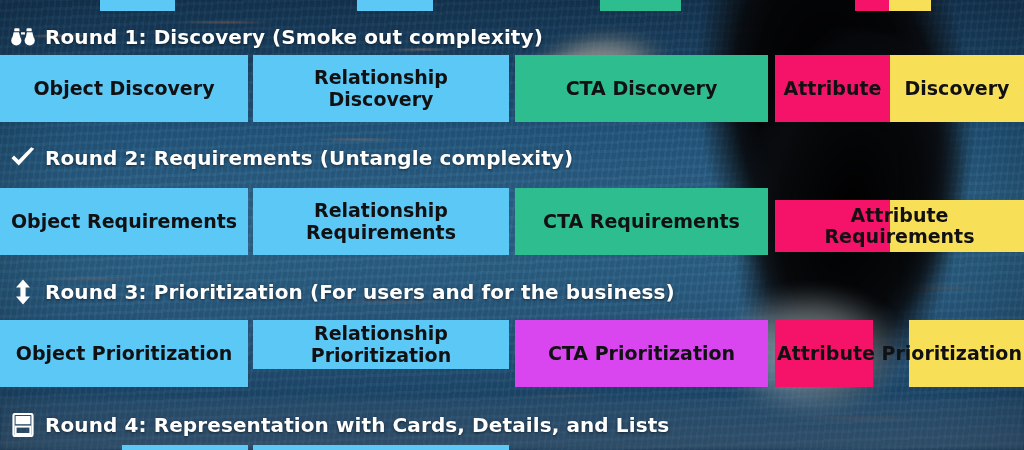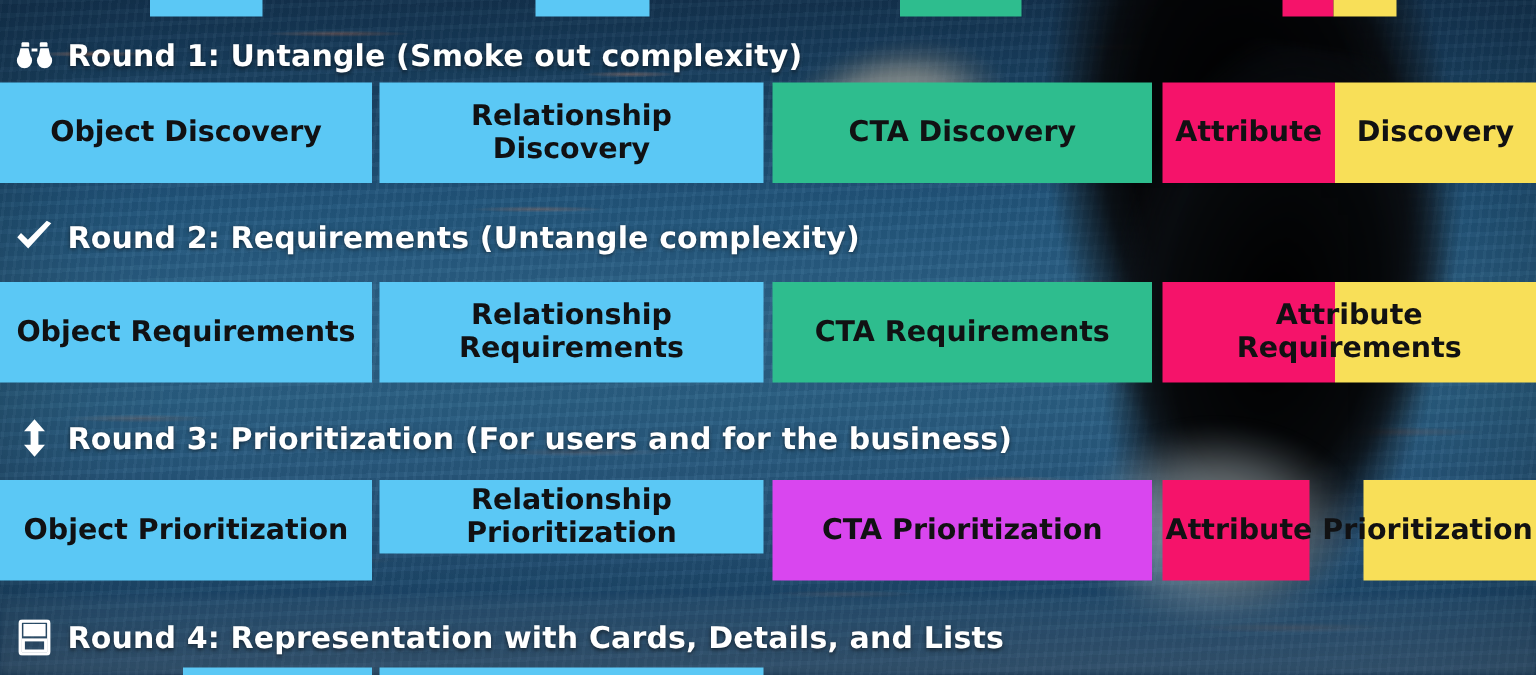--- a/index.html
+++ b/index.html
@@ -152,21 +152,21 @@
     <span class="rh-icon">
       <svg width="24" height="20" viewBox="0 0 24 20" fill="#fff" aria-hidden="true">
         <path d="M4.2 1.2h3.4c.5 0 .9.4.9.9v2.1H3.3V2.1c0-.5.4-.9.9-.9zM16.4 1.2h3.4c.5 0 .9.4.9.9v2.1h-5.2V2.1c0-.5.4-.9.9-.9z"></path>
         <path d="M10.05 5.3h3.9v2.1h-3.9z"></path>
         <circle cx="5.3" cy="13.4" r="5.1"></circle>
         <circle cx="18.7" cy="13.4" r="5.1"></circle>
         <path d="M2.6 5.2h5.4l1.1 4.4-1.6 3.1-4.4-.2-1.4-3z"></path>
         <path d="M15.9 5.2h5.5l.9 4.3-1.5 3.2-4.4-.2-1.4-3z"></path>
       </svg>
     </span>
-    <span class="rh-text">Round 1: Untangle (Smoke out complexity)</span>
+    <span class="rh-text">Round 1: Discovery (Smoke out complexity)</span>
   </div>
 
   <div class="cell" style="left:0;top:55px;width:248px;height:67px;background:#5BC8F5;">
     <span>Object Discovery</span>
   </div>
   <div class="cell" style="left:253px;top:55px;width:256px;height:67px;background:#5BC8F5;">
     <span>Relationship Discovery</span>
   </div>
   <div class="cell" style="left:515px;top:55px;width:253px;height:67px;background:#2EBD8E;">
     <span>CTA Discovery</span>
@@ -187,21 +187,21 @@
 
   <div class="cell" style="left:0;top:188px;width:248px;height:67px;background:#5BC8F5;">
     <span>Object Requirements</span>
   </div>
   <div class="cell" style="left:253px;top:188px;width:256px;height:67px;background:#5BC8F5;">
     <span class="two-line" style="max-width:170px;">Relationship Requirements</span>
   </div>
   <div class="cell" style="left:515px;top:188px;width:253px;height:67px;background:#2EBD8E;">
     <span>CTA Requirements</span>
   </div>
-  <div class="cell split" style="left:775px;top:188px;width:249px;height:67px;">
+  <div class="cell split" style="left:775px;top:200px;width:249px;height:52px;">
     <span class="split-l" style="width:115px;background:#F5136A;"></span>
     <span class="split-r" style="width:134px;background:#F8DF58;"></span>
     <span class="two-line" style="position:absolute;left:0;top:0;width:100%;height:100%;display:flex;align-items:center;justify-content:center;max-width:none;">Attribute Requirements</span>
   </div>
 
   <div class="round-head" style="top:275px;height:34px;">
     <span class="rh-icon">
       <svg width="18" height="26" viewBox="0 0 18 26" fill="#fff" aria-hidden="true">
         <path d="M9 0.5 L16 8.5 L11.6 8.5 L11.6 17.5 L16 17.5 L9 25.5 L2 17.5 L6.4 17.5 L6.4 8.5 L2 8.5 Z"></path>
       </svg>

